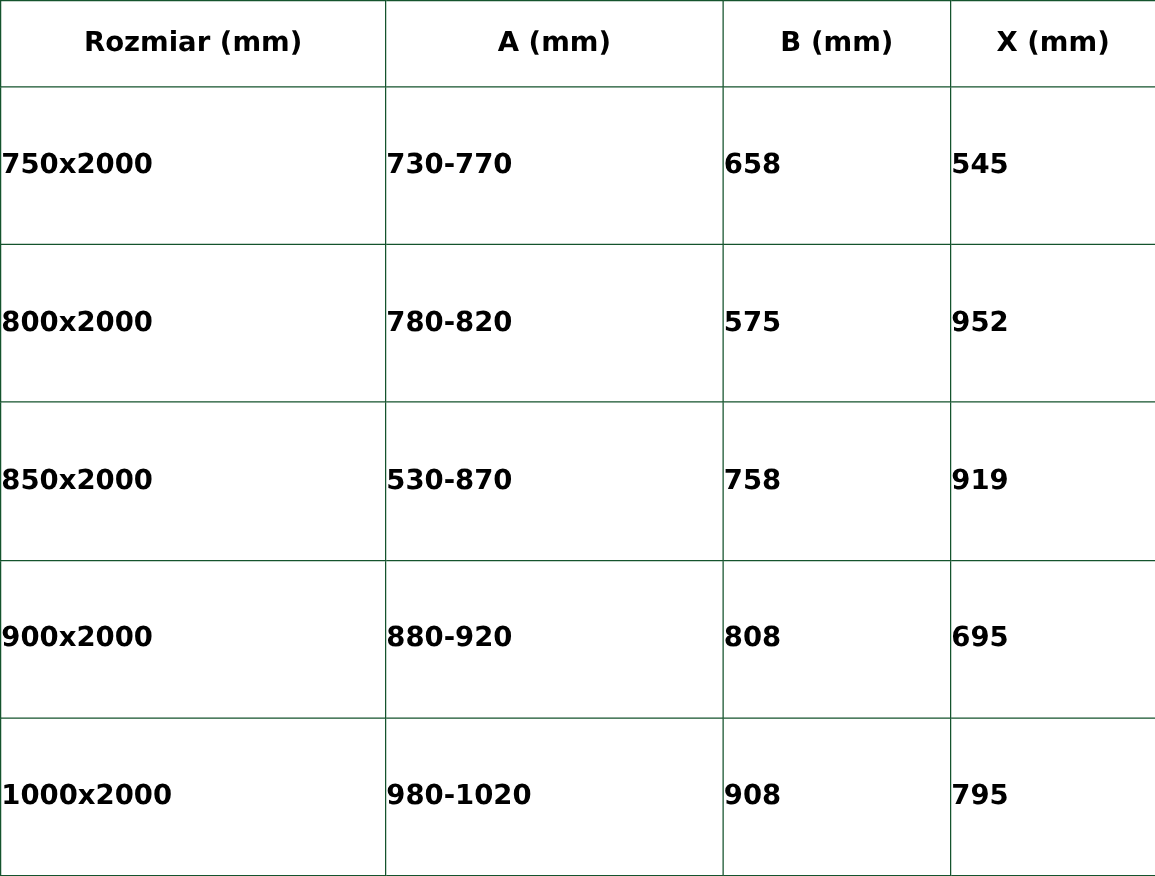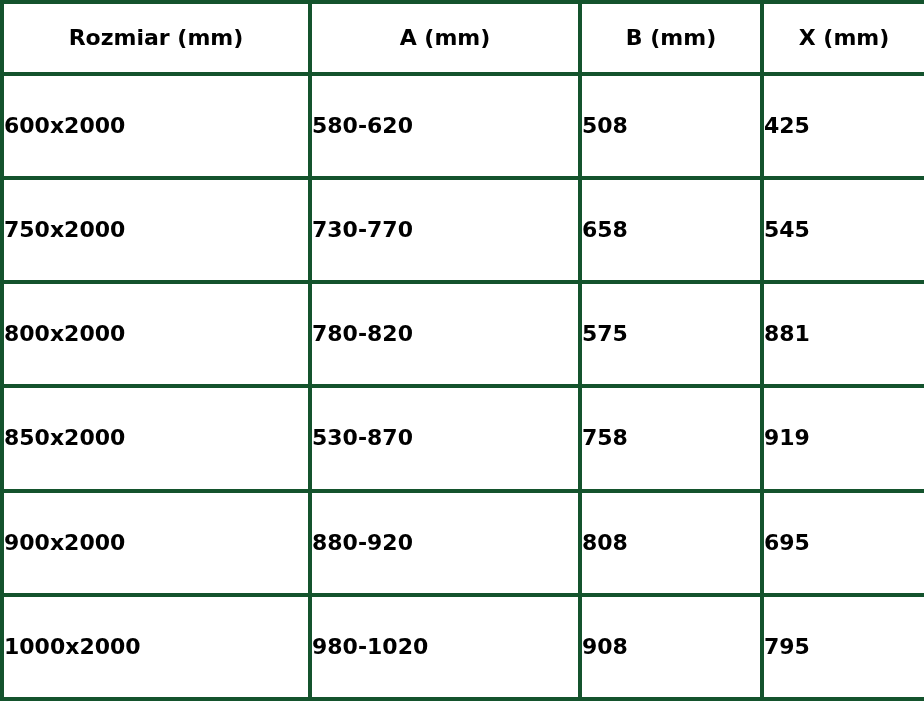--- a/index.html
+++ b/index.html
@@ -20,21 +20,21 @@
     box-sizing: border-box;
   }
   table.size-table {
     width: 924px;
     height: 701px;
     border-collapse: collapse;
     table-layout: fixed;
   }
   table.size-table th,
   table.size-table td {
-    border: 4px solid #14532d;
+    border: 1px solid #14532d;
     vertical-align: middle;
     font-weight: bold;
     font-size: 22px;
     padding: 0;
     line-height: 1.2;
   }
   table.size-table thead th {
     font-size: 22px;
     height: 68px;
   }
@@ -60,36 +60,30 @@
     <thead>
       <tr>
         <th>Rozmiar (mm)</th>
         <th>A (mm)</th>
         <th>B (mm)</th>
         <th>X (mm)</th>
       </tr>
     </thead>
     <tbody>
       <tr>
-        <td>600x2000</td>
-        <td>580-620</td>
-        <td>508</td>
-        <td>425</td>
-      </tr>
-      <tr>
         <td>750x2000</td>
         <td>730-770</td>
         <td>658</td>
         <td>545</td>
       </tr>
       <tr>
         <td>800x2000</td>
         <td>780-820</td>
         <td>575</td>
-        <td>881</td>
+        <td>952</td>
       </tr>
       <tr>
         <td>850x2000</td>
         <td>530-870</td>
         <td>758</td>
         <td>919</td>
       </tr>
       <tr>
         <td>900x2000</td>
         <td>880-920</td>

